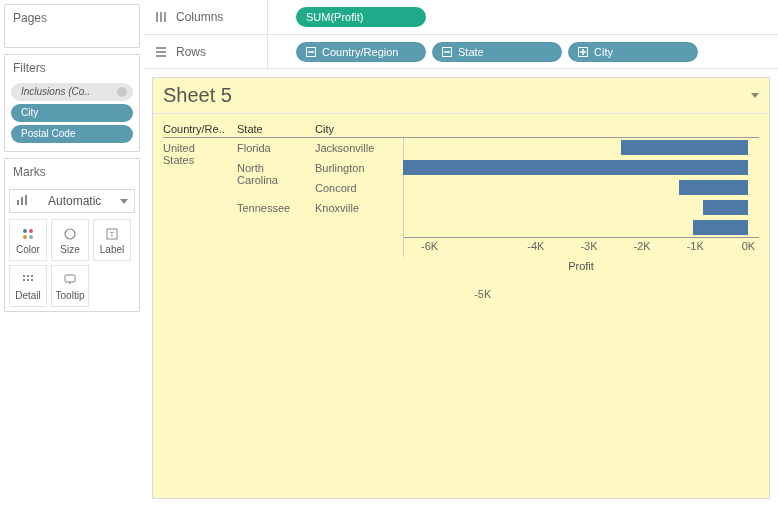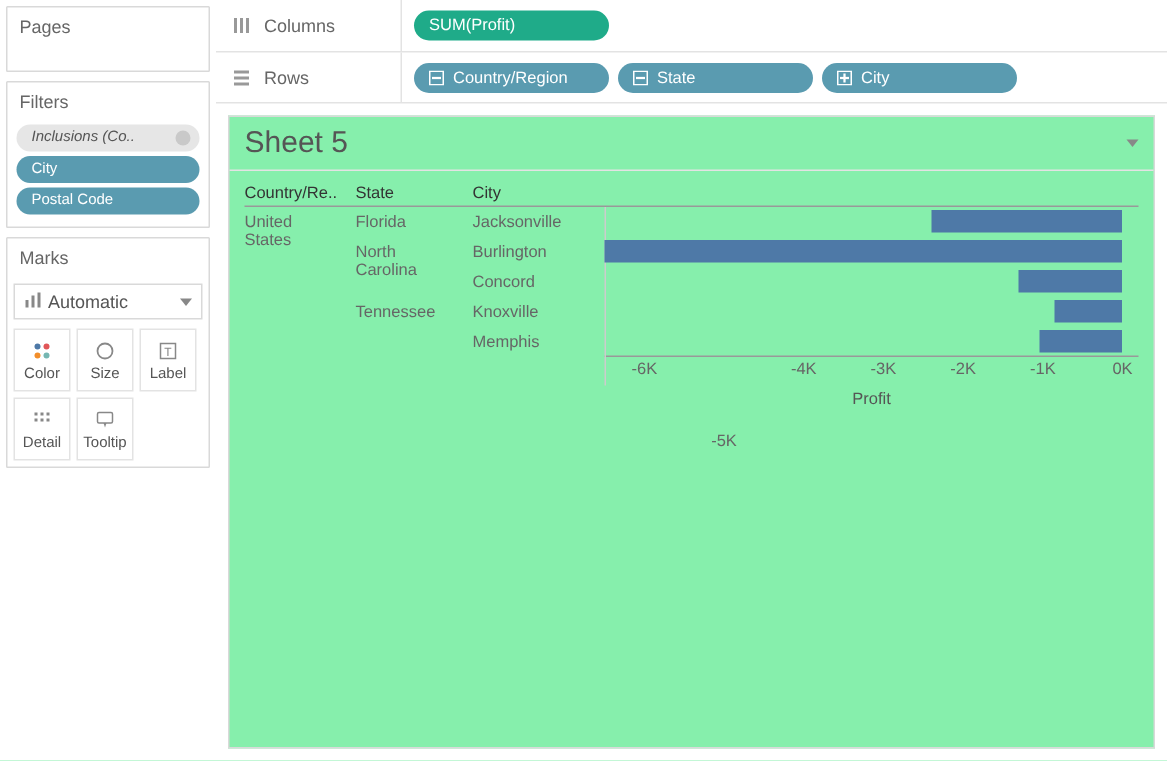--- a/index.html
+++ b/index.html
@@ -66,21 +66,21 @@
     border: 1px solid #d9d9d9;
     height: 24px;
     display: flex;
     align-items: center;
     padding: 0 6px;
     margin-bottom: 6px;
     font-size: 12px;
     color: #555;
     justify-content: space-between;
   }
-  .marks-dropdown .dd-text { display: flex; align-items: center; gap: 4px; }
+  .marks-dropdown .dd-text { display: flex; align-items: center; gap: 20px; }
   .marks-dropdown .caret {
     width: 0; height: 0;
     border-left: 4px solid transparent;
     border-right: 4px solid transparent;
     border-top: 5px solid #888;
   }
   .marks-cells { display: flex; flex-wrap: wrap; gap: 4px; }
   .marks-cell {
     width: 38px; height: 42px;
     border: 1px solid #e3e3e3;
@@ -95,20 +95,21 @@
     flex: 1;
     display: flex;
     flex-direction: column;
   }
   .shelves { border-bottom: 1px solid #e3e3e3; }
   .shelf-row {
     display: flex;
     align-items: center;
     height: 34px;
     border-top: 1px solid #e3e3e3;
+    gap: 20px;
   }
   .shelf-row:first-child { border-top: none; }
   .shelf-label {
     width: 124px;
     display: flex;
     align-items: center;
     gap: 8px;
     padding-left: 10px;
     color: #666;
     border-right: 1px solid #e3e3e3;
@@ -140,21 +141,21 @@
   }
   .shelf-pill .dim-ico svg { display:block; }
   .viz-wrap {
     flex: 1;
     padding: 8px;
   }
   .viz {
     border: 1px solid #d9d9d9;
     height: 100%;
     position: relative;
-    background: #86efac;
+    background: #fef9c3;
   }
   .viz-title-row {
     display: flex;
     align-items: center;
     justify-content: space-between;
     border-bottom: 1px solid #e3e3e3;
     padding: 6px 10px;
   }
   .viz-title {
     font-size: 20px;
@@ -405,21 +406,20 @@
 Carolina</div>
                   <div class="city-col">
                     <div class="city-label">Burlington</div>
                     <div class="city-label">Concord</div>
                   </div>
                 </div>
                 <div class="state-group">
                   <div class="state-label" style="white-space: pre-line;">Tennessee</div>
                   <div class="city-col">
                     <div class="city-label">Knoxville</div>
-                    <div class="city-label">Memphis</div>
                   </div>
                 </div>
               </div>
             <div class="chart-right">
               <div class="bars-area" id="bars-area" style="height: 100px;">
                 <div class="grid-left"></div>
               <div class="bar" style="left: 61.194%; width: 35.8209%; top: 2px;"></div>
                   <div class="bar" style="left: 0%; width: 97.0149%; top: 22px;"></div>
                   <div class="bar" style="left: 77.6119%; width: 19.403%; top: 42px;"></div>
                   <div class="bar" style="left: 84.3284%; width: 12.6866%; top: 62px;"></div>

